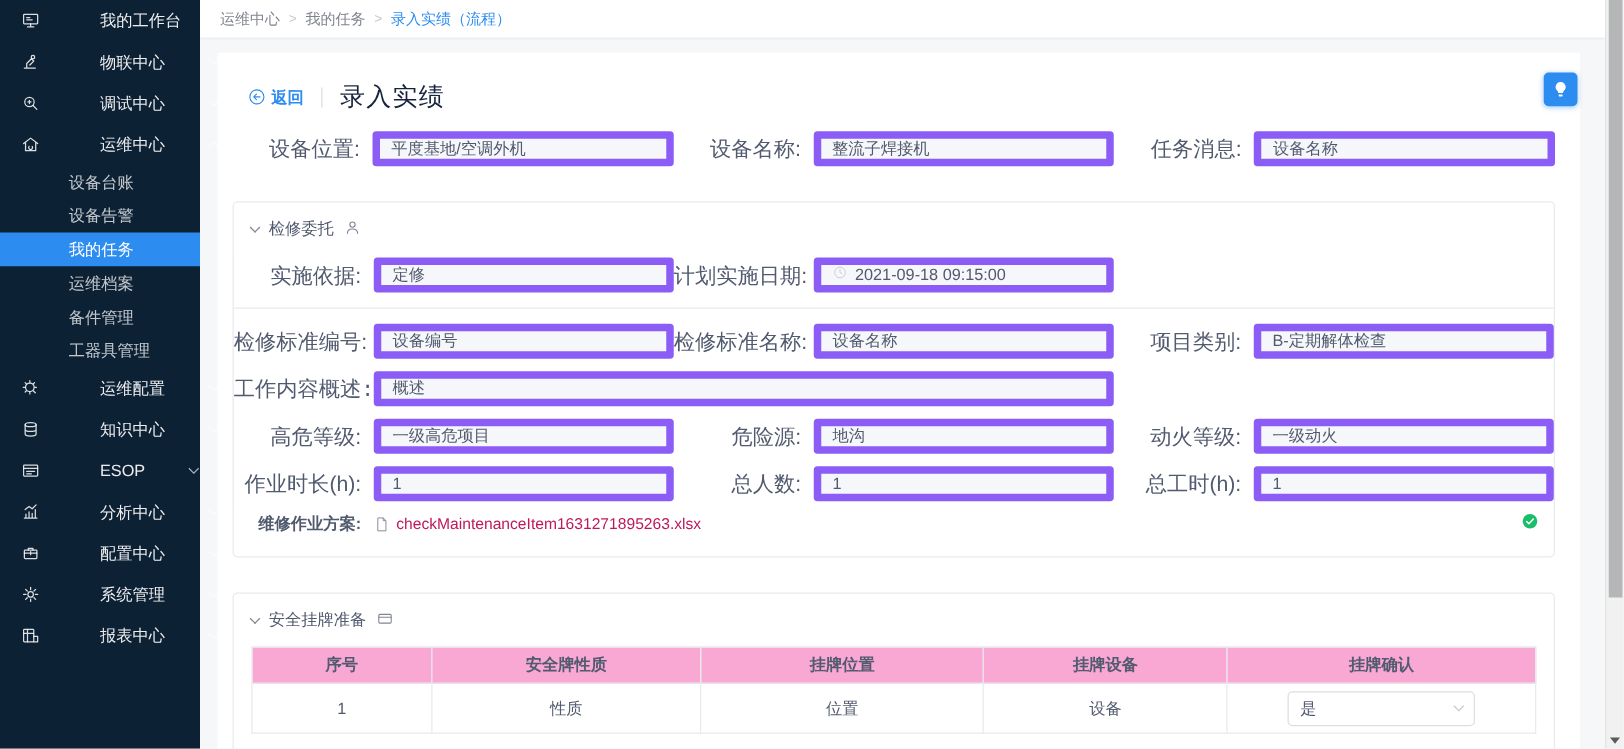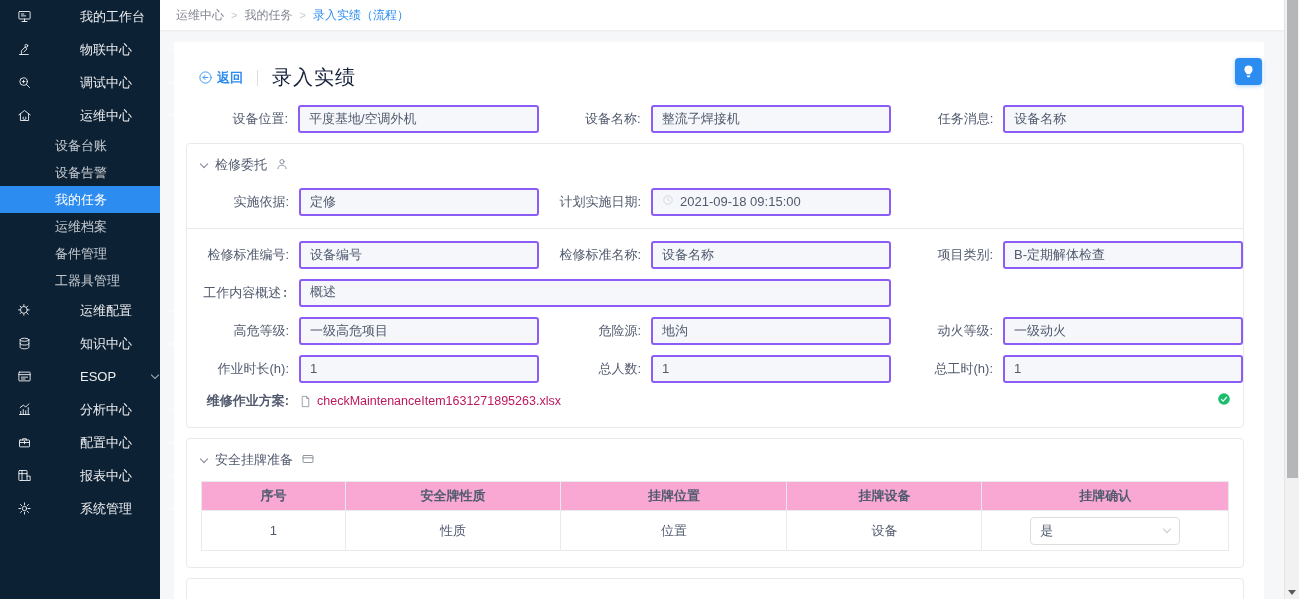--- a/index.html
+++ b/index.html
@@ -32,28 +32,28 @@
 
   .card-head { display:flex; align-items:center; padding:6px 0 14px 12px; }
   .back-link { display:flex; align-items:center; color:#2d8cf0; font-size:13px; cursor:pointer; gap:4px;font-weight:bold; }
   .back-link svg { width:15px; height:15px; stroke:#2d8cf0; fill:none; stroke-width:1.4; stroke-linecap:round; stroke-linejoin:round; }
   .vdiv { width:1px; height:16px; background:#dcdee2; margin:0 14px; }
   .page-title { font-size:20px; color:#17233d; font-weight:500; letter-spacing:1px; }
 
   
   .fgrid { display:grid; grid-template-columns:1fr 1fr 1fr; row-gap:10px; }
   .field { display:flex; align-items:center; height:28px; }
-  .field .lbl { width:112px; flex-shrink:0; text-align:right; padding-right:10px; font-size:13px; color:#515a6e; white-space:nowrap; }
-  .inputbox { flex:1; max-width:243px; height:28px; background:#f5f7fa; border:2px solid #8b5cf6; border-radius:3px; padding:0 9px; line-height:26px; font-size:13px; color:#515a6e; white-space:nowrap; overflow:hidden; display:flex; align-items:center; gap:6px; }
+  .field .lbl { width:112px; flex-shrink:0; text-align:right; padding-right:10px; font-size:17px; color:#515a6e; white-space:nowrap; }
+  .inputbox { flex:1; max-width:243px; height:28px; background:#f5f7fa; border:6px solid #8b5cf6; border-radius:3px; padding:0 9px; line-height:26px; font-size:13px; color:#515a6e; white-space:nowrap; overflow:hidden; display:flex; align-items:center; gap:6px; }
   .inputbox .clock svg { width:12px; height:12px; stroke:#c5c8ce; fill:none; stroke-width:1.4; }
   .span2 { grid-column:1 / span 2;font-family:Liberation Mono, monospace; }
   .span2 .inputbox { max-width:598px; }
 
   
-  .secbox { border:1px solid #e8eaec; border-radius:4px; margin-top:10px; padding:12px 0 14px 0; }
+  .secbox { border:1px solid #e8eaec; border-radius:4px; margin-top:28px; padding:12px 0 14px 0; }
   .sec-head { display:flex; align-items:center; padding-left:14px; gap:8px; font-size:13px; color:#515a6e; }
   .sec-chev { width:6px; height:6px; border-right:1.2px solid #808695; border-bottom:1.2px solid #808695; transform:rotate(45deg); margin-top:-3px; cursor:pointer; }
   .sec-ic svg { width:14px; height:14px; stroke:#808695; fill:none; stroke-width:1.5; stroke-linecap:round; stroke-linejoin:round; }
   .sec-body { padding-top:14px; }
   .hr { border-top:1px solid #e8eaec; margin:12px 0; }
 
   .file-row { display:flex; align-items:center; height:24px; margin-top:6px; padding-right:12px; }
   .file-row .lbl { width:112px; flex-shrink:0; text-align:right; padding-right:10px; font-size:13px; font-weight:bold; color:#515a6e; }
   .file-link { display:flex; align-items:center; gap:5px; font-size:12.5px; color:#be185d; cursor:pointer; }
   .file-link svg { width:13px; height:13px; stroke:#808695; fill:none; stroke-width:1.4; stroke-linejoin:round; }
@@ -185,35 +185,35 @@
             <rect x="4" y="8" width="16" height="11" rx="1"></rect>
             <path d="M9 8V6h6v2M4 12h16M12 10v4"></path>
           </svg>
         </span>
       <span class="lbl-m">配置中心</span>
       <span class="chev down"></span>
     </div>
     <div class="mi">
       <span class="ic">
           <svg viewBox="0 0 24 24">
+            <circle cx="12" cy="12" r="3.5"></circle>
+            <path d="M12 3v3M12 18v3M3 12h3M18 12h3M5.6 5.6l2.1 2.1M16.3 16.3l2.1 2.1M5.6 18.4l2.1-2.1M16.3 7.7l2.1-2.1"></path>
+          </svg>
+        </span>
+      <span class="lbl-m">系统管理</span>
+      <span class="chev down"></span>
+    </div>
+    <div class="mi">
+      <span class="ic">
+          <svg viewBox="0 0 24 24">
             <rect x="3" y="4" width="13" height="16" rx="1"></rect>
             <path d="M3 9h13M8 4v16M16 13h5v7h-5"></path>
           </svg>
         </span>
       <span class="lbl-m">报表中心</span>
-      <span class="chev down"></span>
-    </div>
-    <div class="mi">
-      <span class="ic">
-          <svg viewBox="0 0 24 24">
-            <circle cx="12" cy="12" r="3.5"></circle>
-            <path d="M12 3v3M12 18v3M3 12h3M18 12h3M5.6 5.6l2.1 2.1M16.3 16.3l2.1 2.1M5.6 18.4l2.1-2.1M16.3 7.7l2.1-2.1"></path>
-          </svg>
-        </span>
-      <span class="lbl-m">系统管理</span>
       <span class="chev down"></span>
     </div>
   </div>
 
   <div class="topbar">
     <div class="bc">
       <span>运维中心</span>
       <span class="sep">&gt;</span>
       <span>我的任务</span>
       <span class="sep">&gt;</span>

